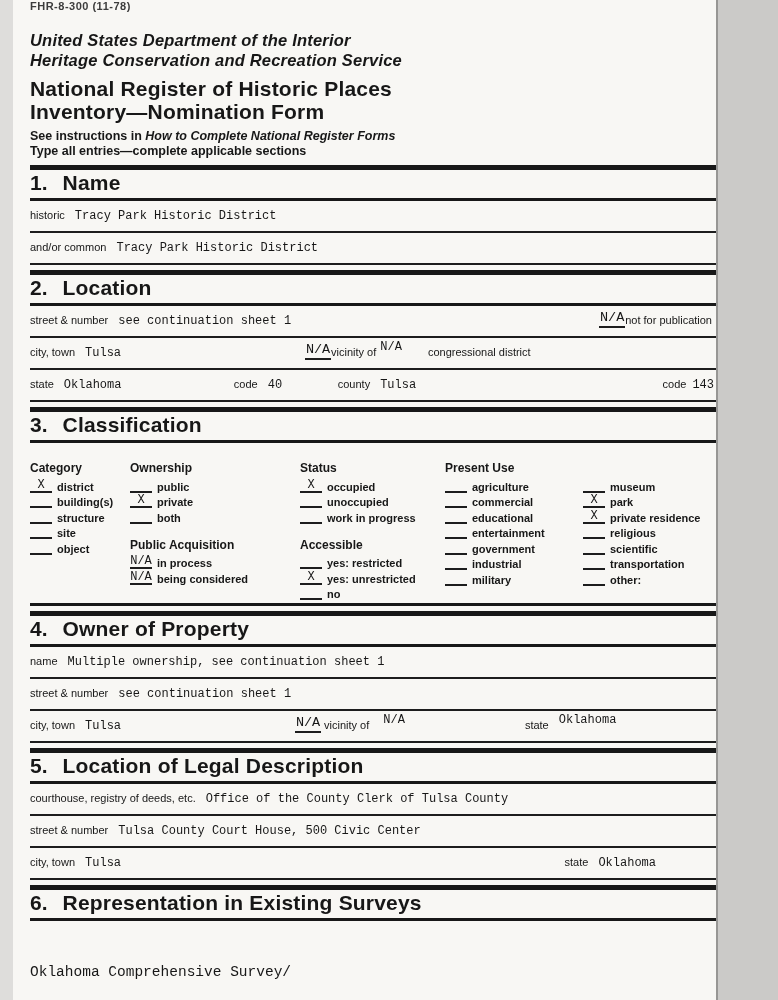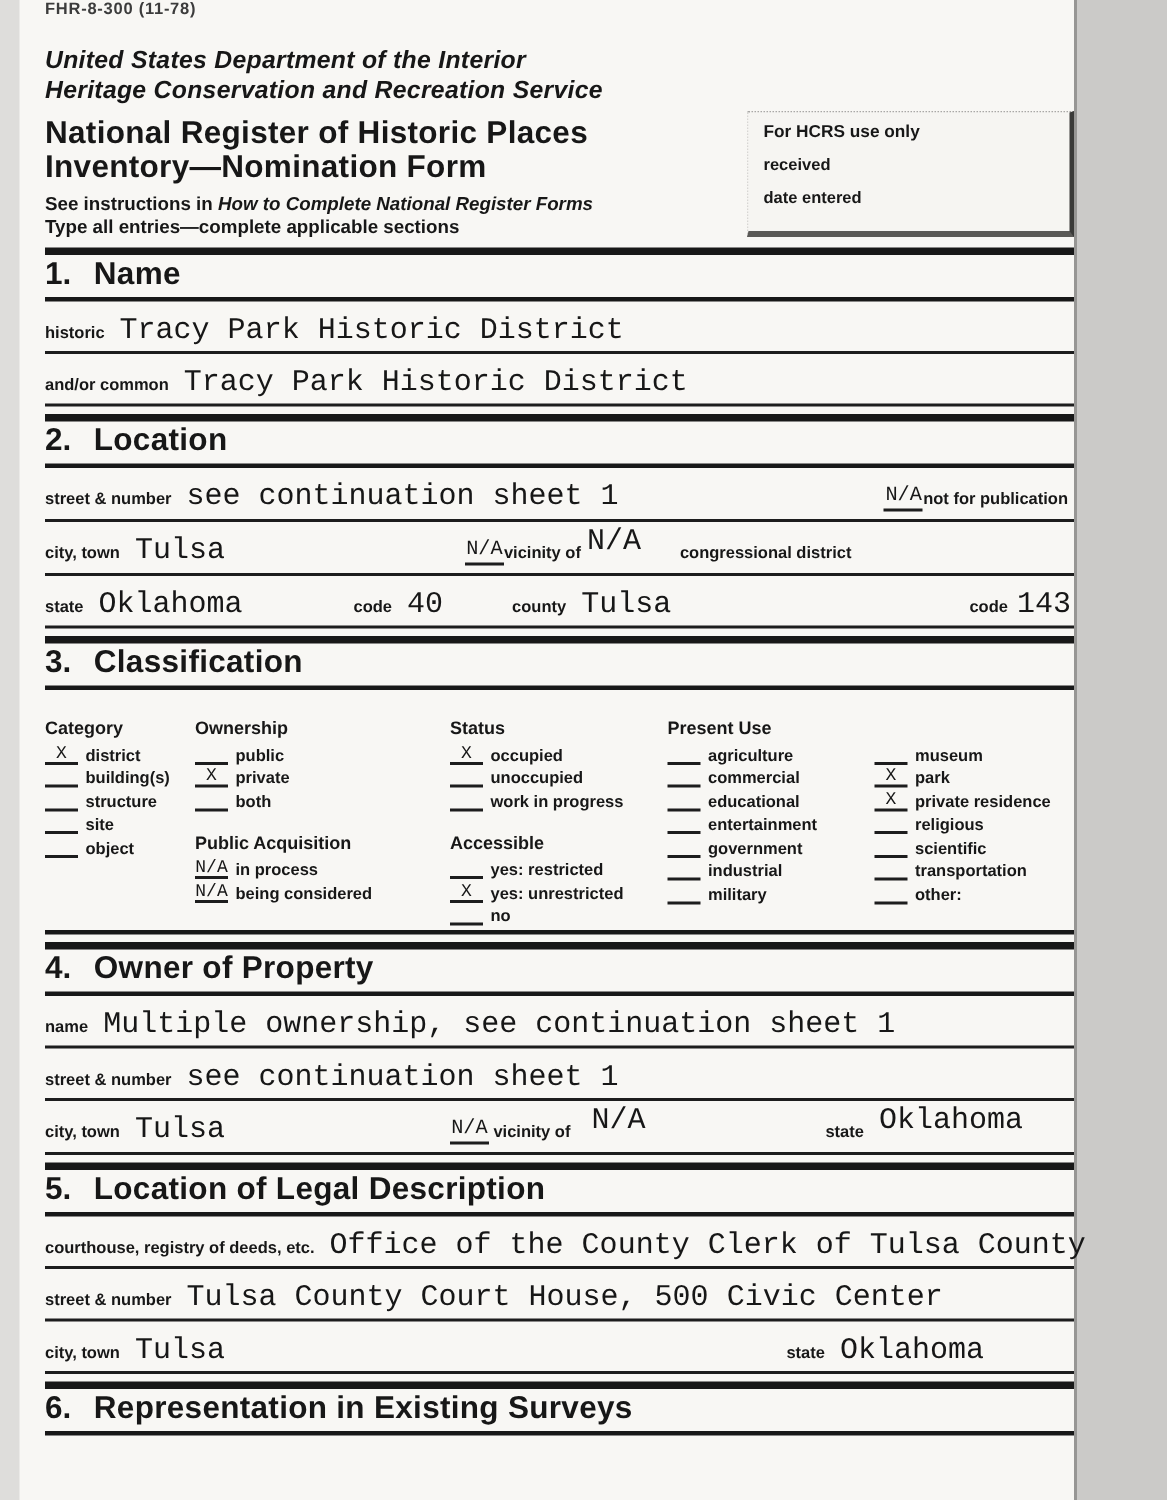--- a/index.html
+++ b/index.html
@@ -25,22 +25,22 @@
     padding:7px 10px; background:#f6f5f2;
   }
   .hcrs-box .t { font-size:11.5px; font-weight:700; }
   .hcrs-box .r { font-size:11px; font-weight:700; margin-top:10px; }
 
   .sec { border-top:5px solid #181818; border-bottom:3px solid #181818; padding:1px 0 3px; margin-top:5px; display:flex; align-items:baseline; }
   .sec-num { font-size:21px; font-weight:700; }
   .sec-title { font-size:21px; font-weight:700; margin-left:15px; letter-spacing:.2px; }
 
   .frow { display:flex; align-items:baseline; border-bottom:2px solid #1d1d1d; padding-bottom:2px; margin-top:8px; min-height:20px; }
-  .lbl { font-weight:700; font-size:11px; white-space:nowrap; }
-  .val { font-family:"Liberation Mono","DejaVu Sans Mono",monospace; font-size:20px; margin-left:10px; white-space:nowrap; }
+  .lbl { font-weight:400; font-size:11px; white-space:nowrap; }
+  .val { font-family:"Liberation Mono","DejaVu Sans Mono",monospace; font-size:12px; margin-left:10px; white-space:nowrap; }
   .iblank { display:inline-block; min-width:26px; text-align:center; border-bottom:2px solid #1d1d1d;
             font-family:"Liberation Mono","DejaVu Sans Mono",monospace; font-size:13.5px; line-height:12px; height:14px;
             transform:translateY(-3px); }
   .raised { transform:translateY(-6px); }
   .mla { margin-left:auto; }
 
   .cls-grid { display:flex; padding:4px 0 3px; border-bottom:3px solid #181818; }
   .cls-col1 { width:100px; } .cls-col2 { width:170px; } .cls-col3 { width:145px; } .cls-col4 { flex:1; }
   .cls-title { font-weight:700; font-size:12px; margin:14px 0 2px; }
   .chk { display:flex; align-items:flex-end; height:15.5px; }
@@ -53,25 +53,20 @@
   .survey-row { display:flex; align-items:flex-end; border-bottom:2px solid #1d1d1d; margin-top:6px; padding-bottom:2px; }
   .survey-typed { font-family:"Liberation Mono","DejaVu Sans Mono",monospace; font-size:14.5px; line-height:1.25; white-space:pre; }
 </style>
 </head>
 <body>
 
 <div class="canvas">
   <div class="left-strip"></div>
   <div class="right-band"></div>
 
-  <div class="hcrs-box">
-    <div class="t">For HCRS use only</div>
-    <div class="r">received</div>
-    <div class="r">date entered</div>
-  </div>
 
   <div class="content">
     <div class="form-number">FHR-8-300  (11-78)</div>
 
     <div class="agency">
       <div>United States Department of the Interior</div>
       <div>Heritage Conservation and Recreation Service</div>
     </div>
 
     <div class="form-title">

